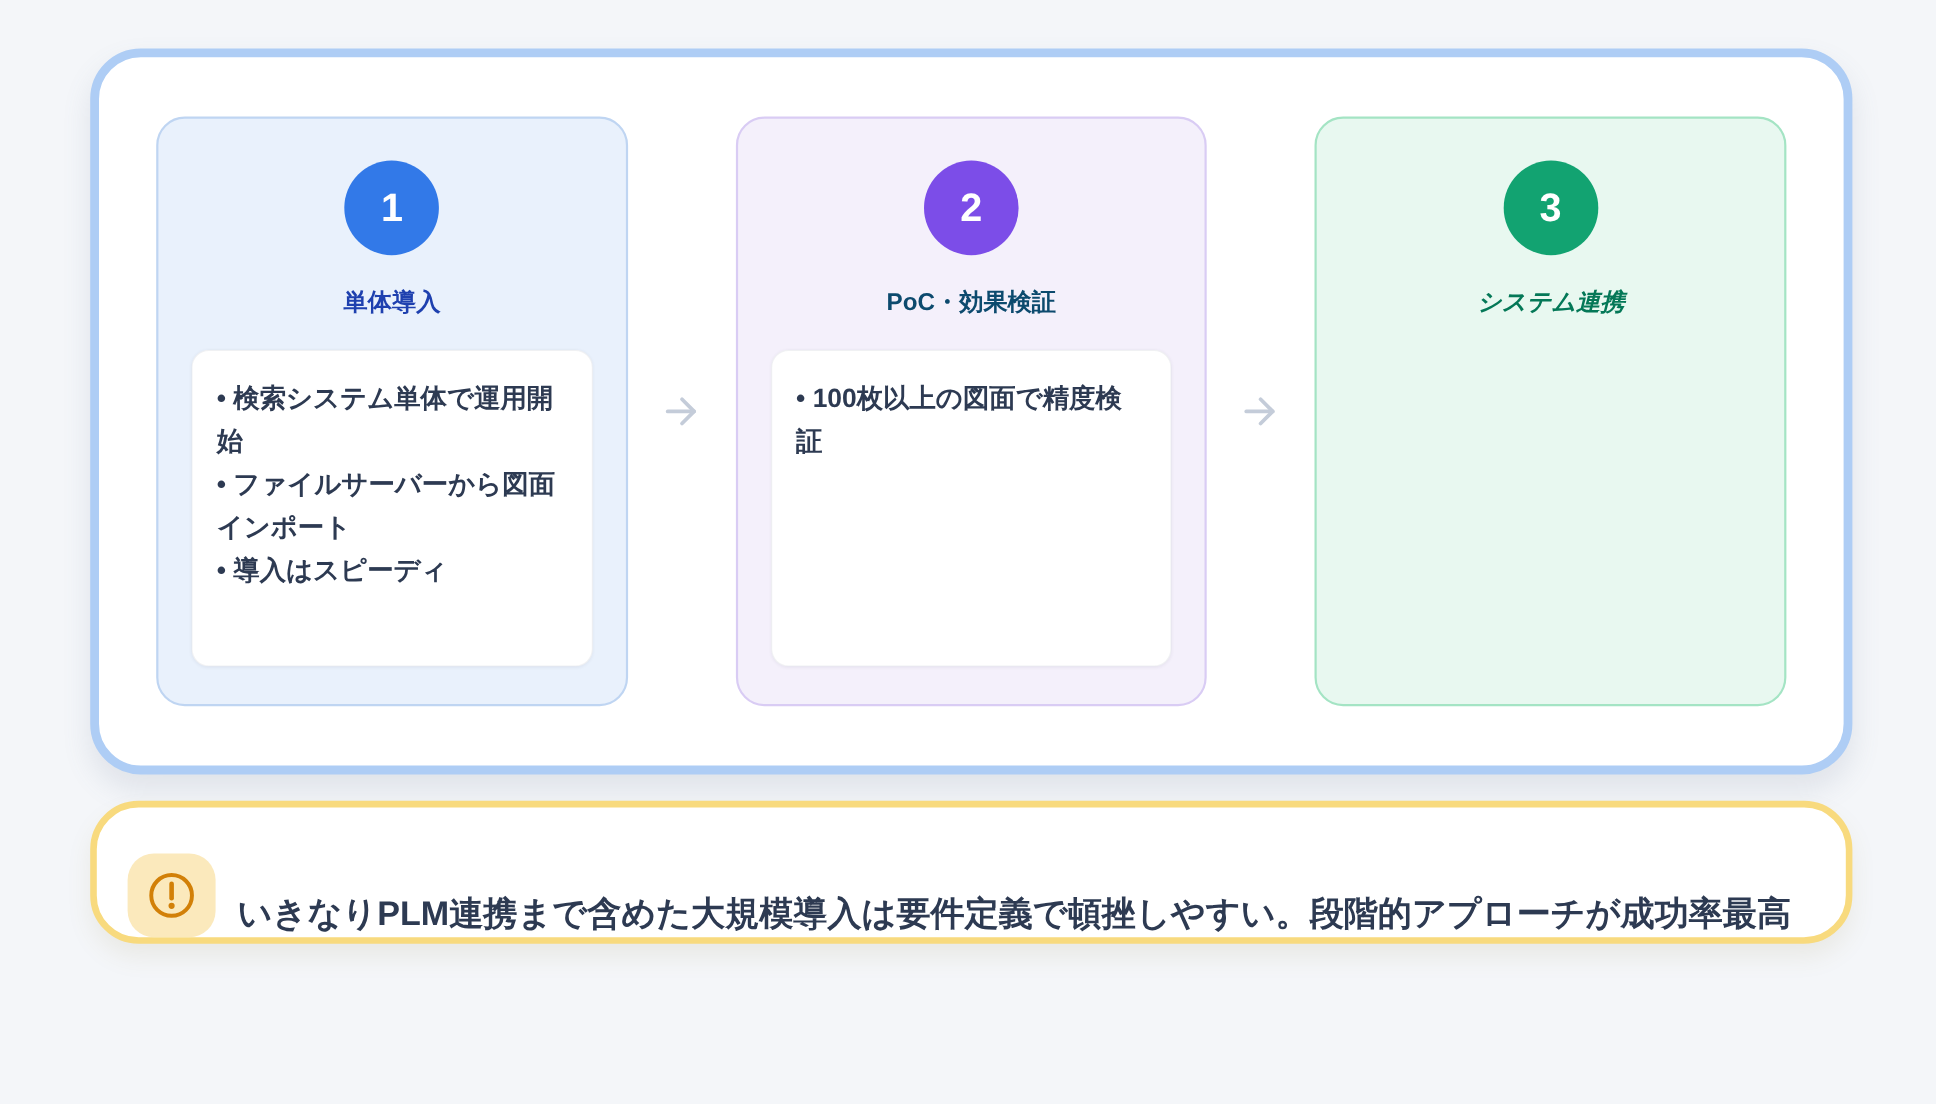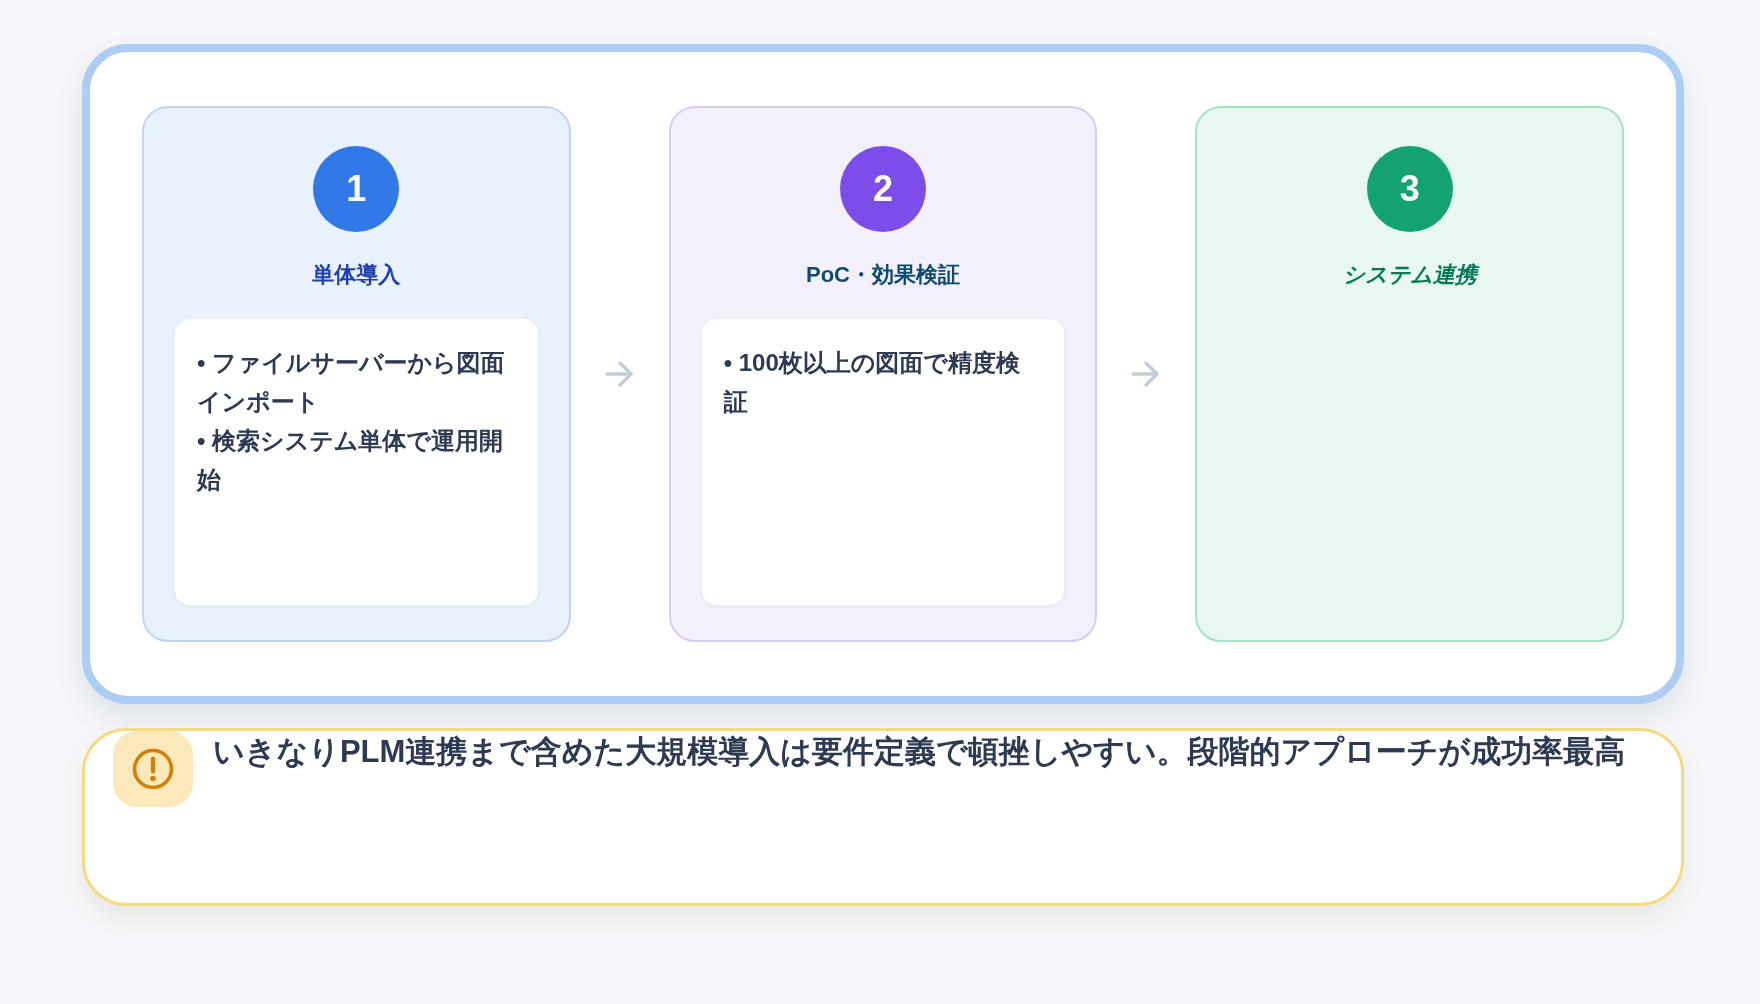--- a/index.html
+++ b/index.html
@@ -71,27 +71,27 @@
     align-items: center;
     justify-content: center;
   }
   .arrow-cell svg { display: block; }
 
   
   .note-panel {
     position: absolute;
     left: 82px; top: 728px;
     width: 1602px;
-    height: 178px;
+    height: 130px;
     background: #FFFFFF;
-    border: 3px solid #1d4ed8;
+    border: 6px solid #1d4ed8;
     border-radius: 44px;
     box-shadow: 0 12px 22px rgba(150, 130, 60, 0.10);
     display: flex;
-    align-items: flex-start;
+    align-items: flex-end;
     gap: 20px;
     padding: 0 44px 0 28px;
   }
   .warn-icon-box {
     flex: 0 0 80px;
     width: 80px; height: 76px;
     border-radius: 24px;
     display: flex;
     align-items: center;
     justify-content: center;
@@ -108,22 +108,23 @@
 
 <div class="canvas">
 
   <section class="roadmap-panel">
     <div class="steps-row">
 
       <article class="step-card" style="background: rgb(233, 241, 252); border-color: rgb(191, 213, 242);">
         <div class="num-circle" style="background: rgb(50, 121, 232);">1</div>
         <h2 class="step-title" style="color: rgb(30, 64, 175);">単体導入</h2>
         <div class="bullets-box">
+          <p class="bullet">検索システム単体で運用開始</p>
           <p class="bullet">ファイルサーバーから図面インポート</p>
-          <p class="bullet">検索システム単体で運用開始</p>
+          <p class="bullet">導入はスピーディ</p>
         </div>
       </article>
 
       <div class="arrow-cell">
         <svg width="36" height="36" viewBox="0 0 36 36" fill="none" stroke="#C4CCD9" stroke-width="3.4" stroke-linecap="round" stroke-linejoin="round">
           <line x1="5" y1="18" x2="29" y2="18"></line>
           <polyline points="18 7 29 18 18 29"></polyline>
         </svg>
       </div>
 

